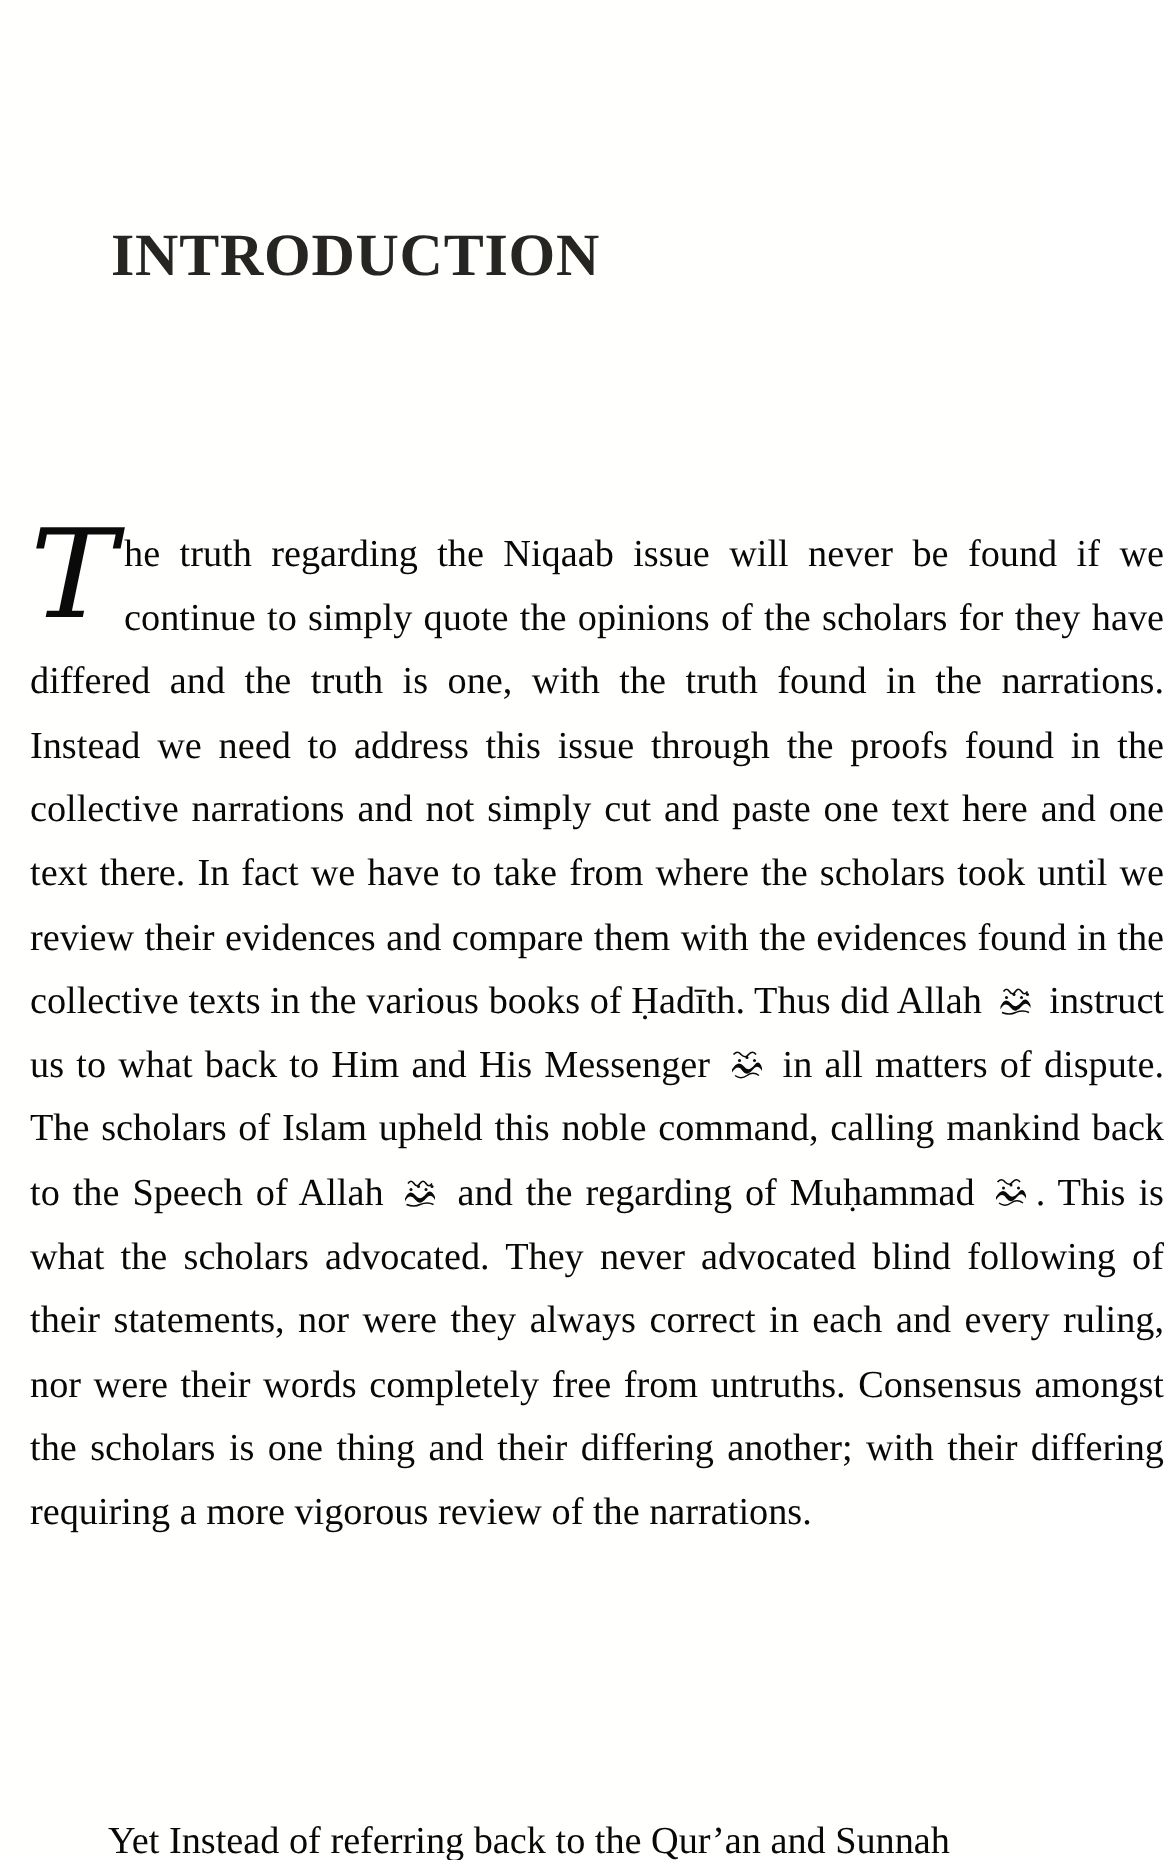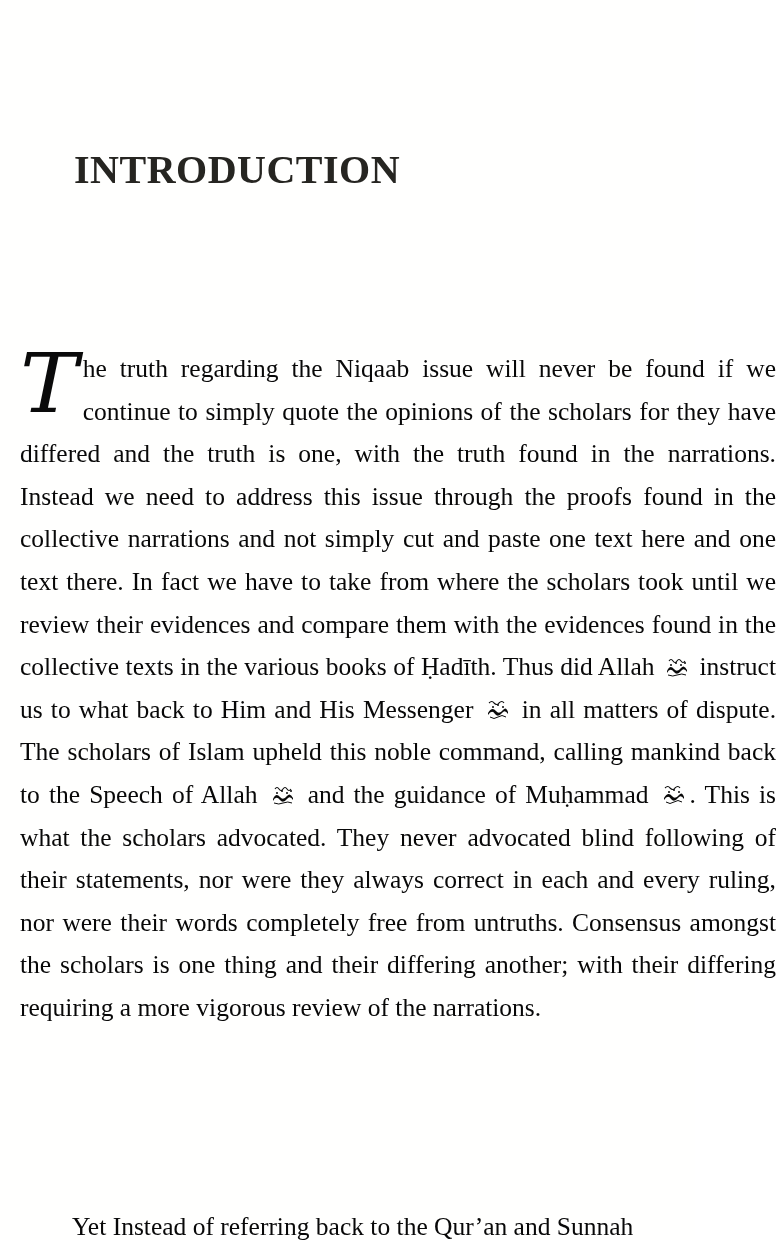--- a/index.html
+++ b/index.html
@@ -136,21 +136,21 @@
           </svg></span><span> in all matters of dispute. The scholars of Islam upheld this noble command, calling mankind back to the Speech of Allah </span><span class="honorific"><svg viewBox="0 0 26 24" xmlns="http://www.w3.org/2000/svg">
             <g fill="#0a0a0a">
               <path d="M3 16 Q6 9 10 14 Q13 18 17 13 Q20 9 23 15 L23 17 Q20 12 17 16 Q13 21 10 17 Q6 12 3 18 Z"></path>
               <path d="M5 6 q2-3 4 0 q2 3 4 0 q2-3 4 0 q2 3 4 0" stroke="#0a0a0a" stroke-width="1.1" fill="none"></path>
               <circle cx="7" cy="10" r="1"></circle>
               <circle cx="12" cy="8" r="1"></circle>
               <circle cx="17" cy="10" r="1"></circle>
               <circle cx="21" cy="8" r="1"></circle>
               <path d="M4 20 q5 2 9 0 q5-2 9 0" stroke="#0a0a0a" stroke-width="1" fill="none"></path>
             </g>
-          </svg></span><span> and the guidance of Muḥammad </span><span class="honorific"><svg viewBox="0 0 26 24" xmlns="http://www.w3.org/2000/svg">
+          </svg></span><span> and the regarding of Muḥammad </span><span class="honorific"><svg viewBox="0 0 26 24" xmlns="http://www.w3.org/2000/svg">
             <g fill="#0a0a0a">
               <path d="M3 15 Q7 8 11 13 Q14 17 18 12 Q21 8 23 14 L23 16 Q20 11 17 15 Q13 20 10 16 Q7 11 3 17 Z"></path>
               <path d="M4 5 q3-3 5 0 q3 3 5 0 q3-3 5 0" stroke="#0a0a0a" stroke-width="1.1" fill="none"></path>
               <circle cx="8" cy="9" r="1"></circle>
               <circle cx="13" cy="7" r="1"></circle>
               <circle cx="18" cy="9" r="1"></circle>
               <path d="M5 19 q4 3 8 0 q4-3 8 0" stroke="#0a0a0a" stroke-width="1" fill="none"></path>
             </g>
           </svg></span><span>. This is what the scholars advocated. They never advocated blind following of their statements, nor were they always correct in each and every ruling, nor were their words completely free from untruths. Consensus amongst the scholars is one thing and their differing another; with their differing requiring a more vigorous review of the narrations.</span>
     </p>

